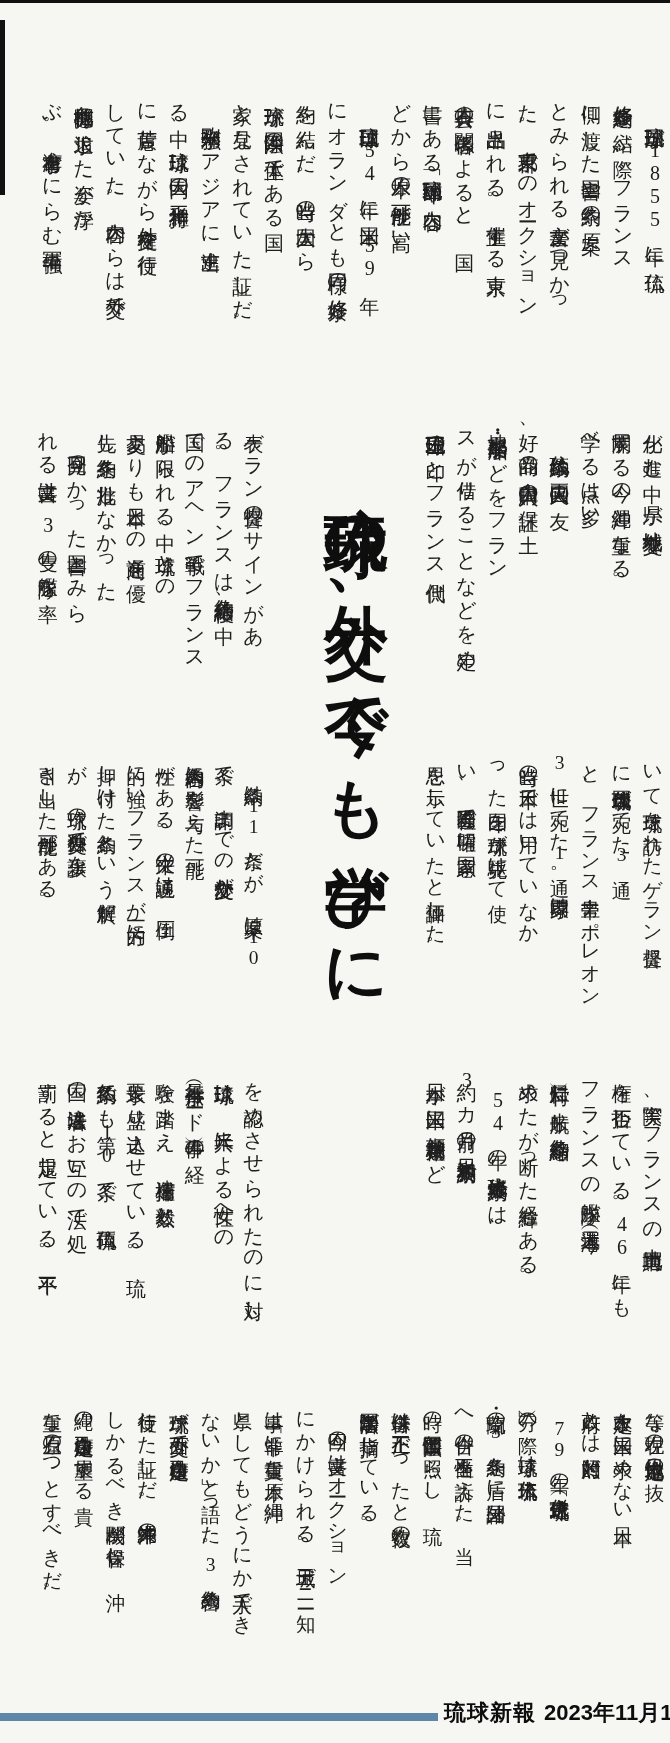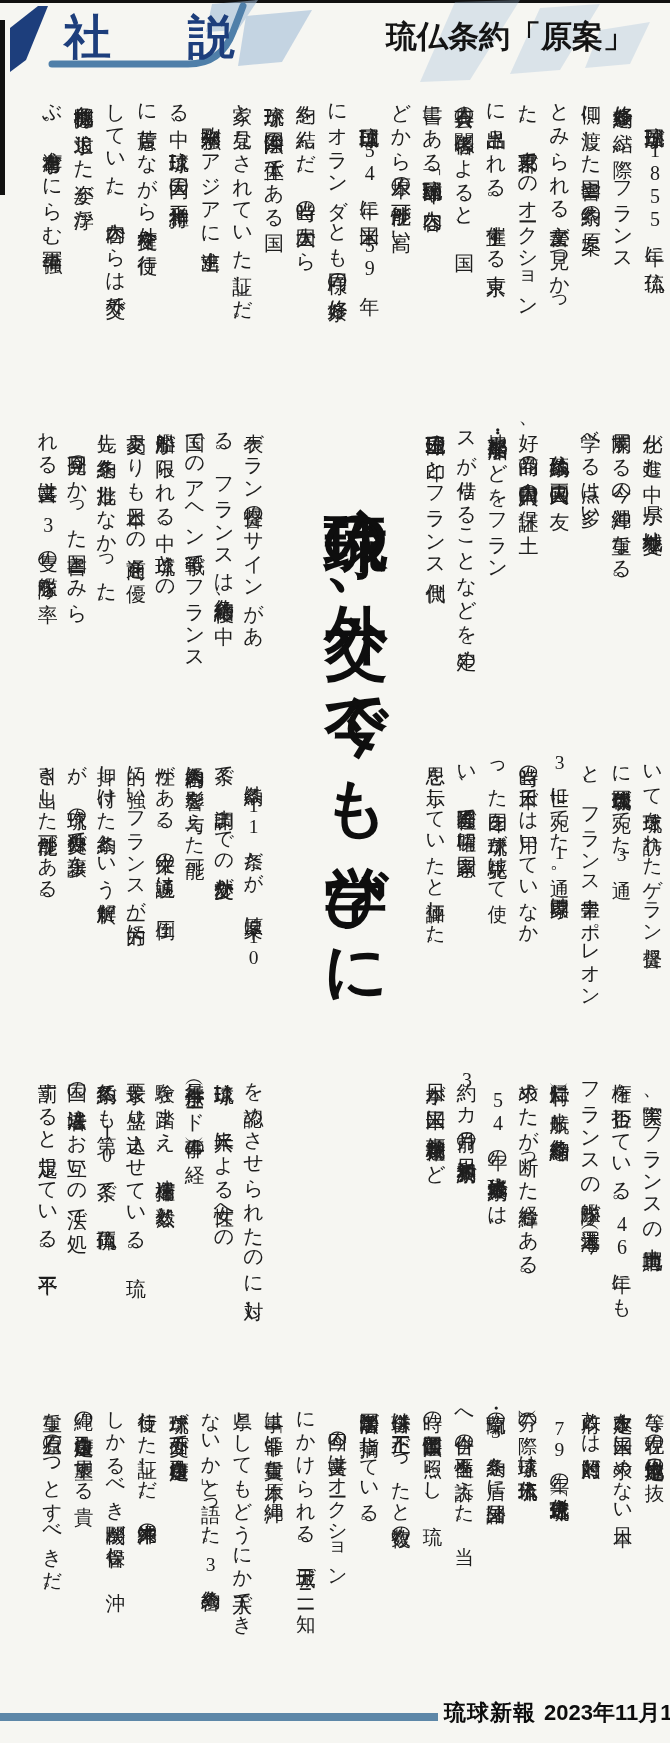--- a/index.html
+++ b/index.html
@@ -66,41 +66,20 @@
   .footer-credit .paper { margin-right:8px; letter-spacing:1px; }
 </style>
 </head>
 <body>
 
 <div class="page">
 
   <div class="top-border"></div>
   <div class="left-border"></div>
 
-  <div class="header">
-    <svg width="670" height="86" viewBox="0 0 670 86">
-
-      <g opacity="0.30" fill="#9db9d6">
-        <polygon points="455,2 520,0 470,80 420,82"></polygon>
-        <polygon points="540,8 600,4 560,70 510,74"></polygon>
-        <polygon points="600,30 650,22 630,64 585,68"></polygon>
-      </g>
-
-      <g opacity="0.55" fill="#9db9d6">
-        <polygon points="212,4 258,0 238,30 206,32"></polygon>
-        <polygon points="246,16 312,10 282,62 238,66"></polygon>
-      </g>
-
-      <polygon points="10,28 38,6 48,6 26,60 10,72" fill="#1d3e7c"></polygon>
-
-      <path d="M52,64 L188,64 Q221,64 233,32 L243,6" fill="none" stroke="#4f7fa9" stroke-width="7" stroke-linecap="round"></path>
-    </svg>
-    <div class="section-label">社　説</div>
-    <div class="topic-title">琉仏条約「原案」</div>
-  </div>
 
   <div class="headline">琉球の外交、今でも学びに</div>
 
   <div id="band1" class="band w20">
       <div class="col">　琉球国が1855年に琉仏</div>
       <div class="col">修好条約を結ぶ際、フランス</div>
       <div class="col">側に渡した国書や条約の原案</div>
       <div class="col">とみられる文書が見つかっ</div>
       <div class="col">た。東京都でのオークション</div>
       <div class="col">に出品される。主催する東京</div>

